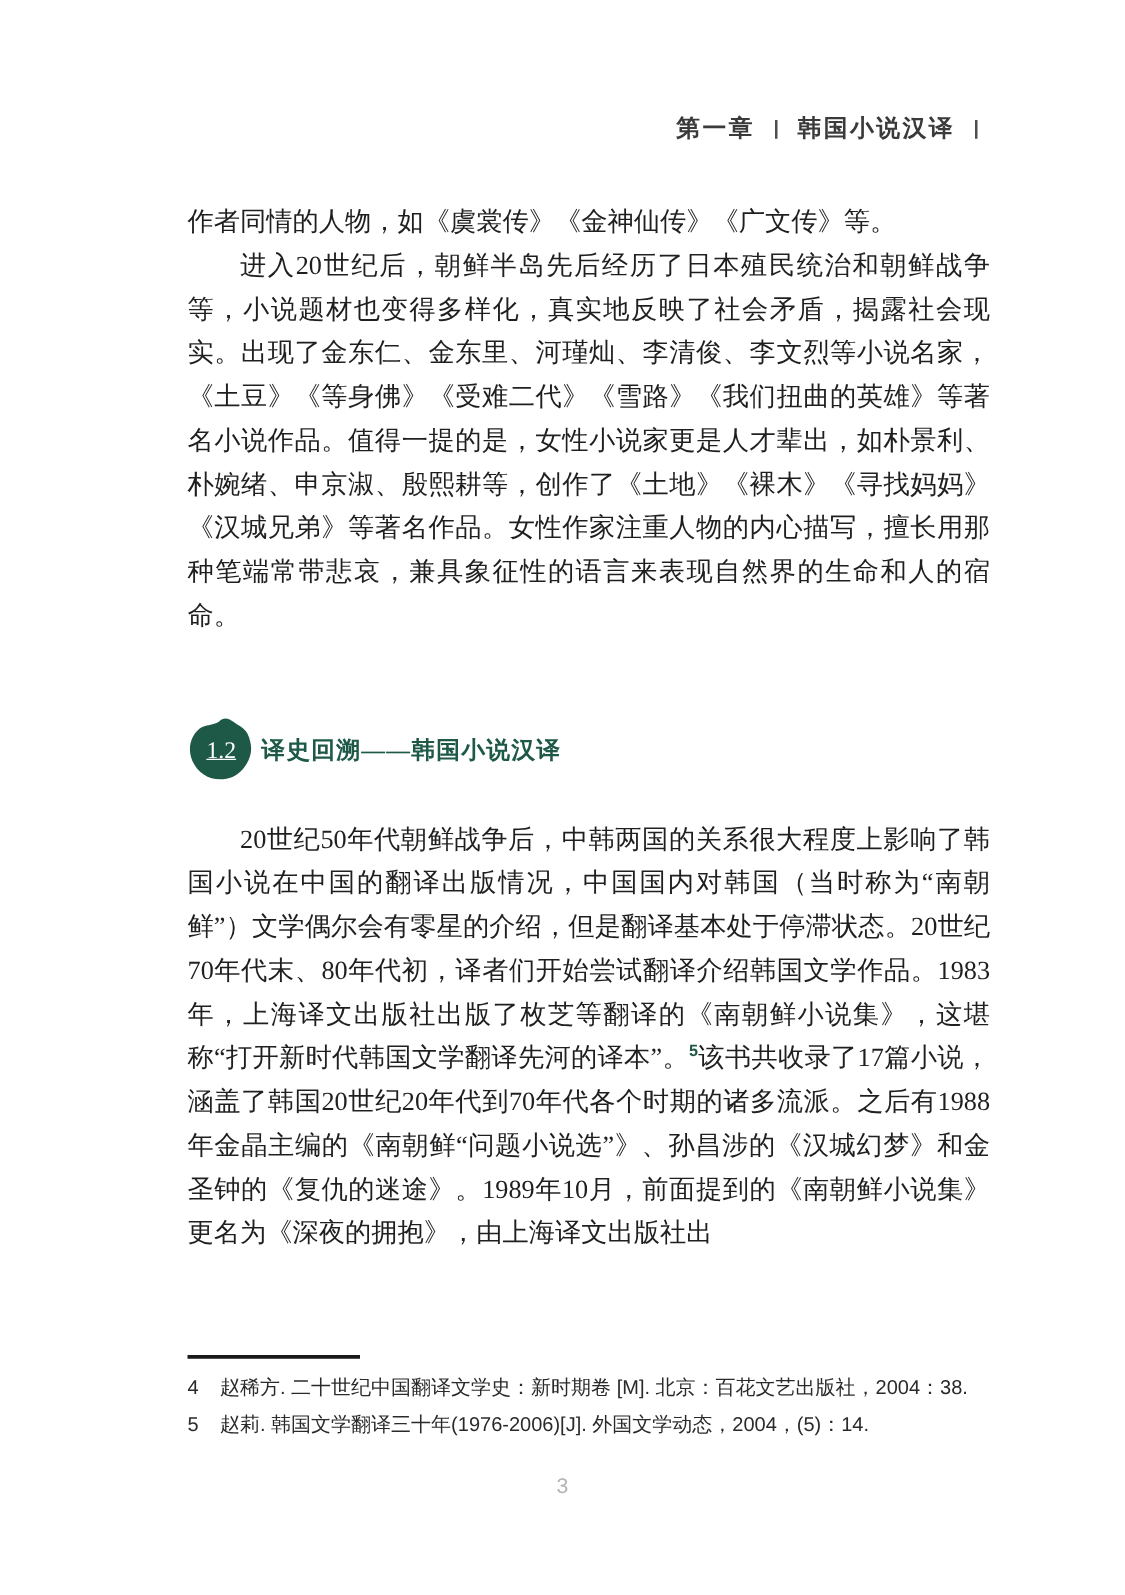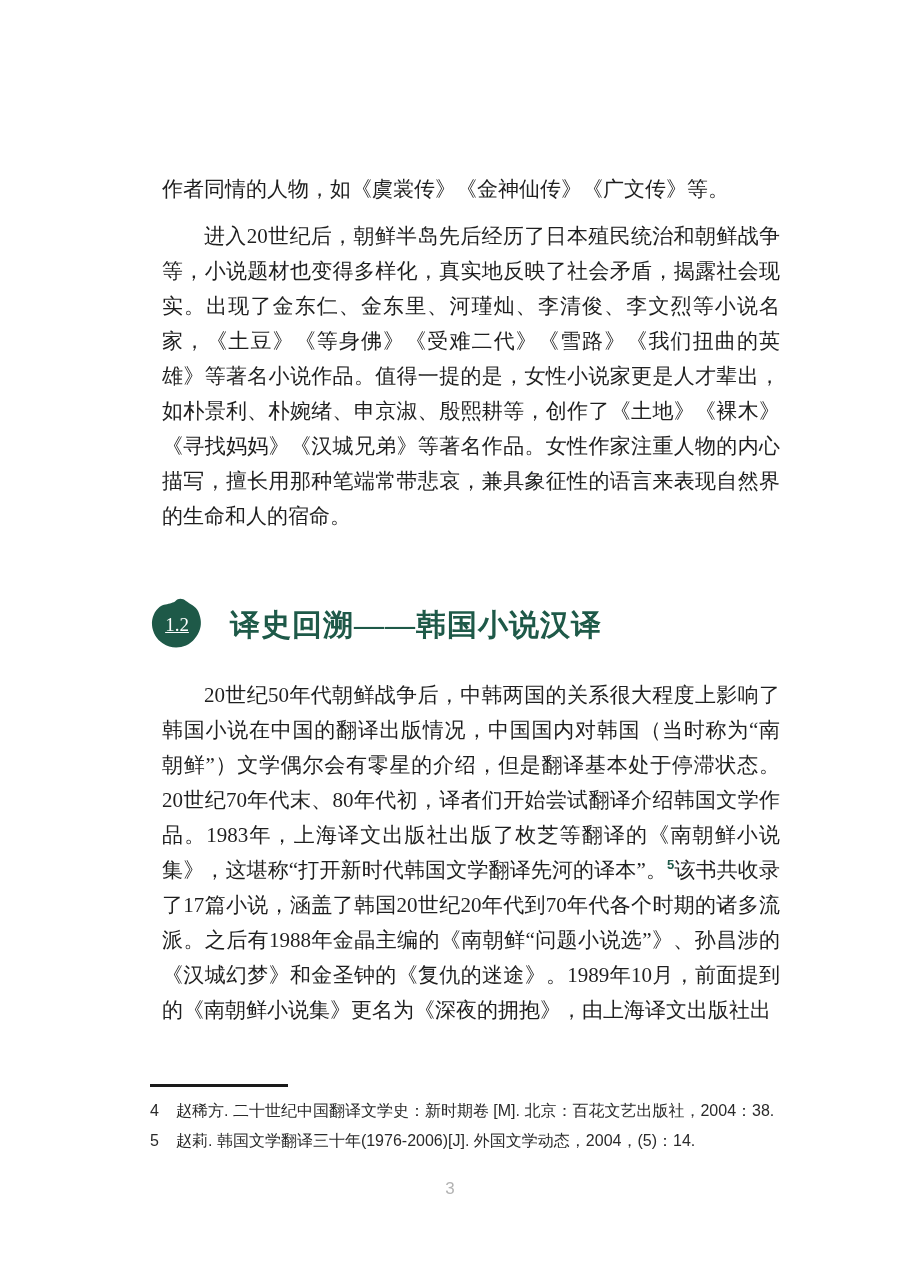--- a/index.html
+++ b/index.html
@@ -22,41 +22,41 @@
   }
   .vbar { width:2px; height:15px; background:#4f4f4f; margin:0 16px; }
 
   
   .content {
     position:absolute; left:150px; top:160px; width:642px;
     color:#1f1f1f;
     font-size:21px; line-height:35px;
     text-align:justify;
   }
-  p.body { margin:12px; text-indent:2em; }
+  p.body { margin:0; text-indent:2em; }
   p.noindent { text-indent:0; }
 
   
   .section-heading {
     display:flex; align-items:center;
     margin:62px 0 26px 0;
     height:56px; text-indent:0;
   }
   .badge { position:relative; width:54px; height:54px; flex:none; }
   .badge svg { position:absolute; left:0; top:0; width:54px; height:54px; }
   .badge-num {
     position:absolute; left:0; top:0; right:0; bottom:0;
     display:flex; align-items:center; justify-content:center;
     color:#ffffff; font-size:19px; font-weight:400;
     font-family:"Liberation Serif","DejaVu Serif",serif;
     text-decoration:underline;
   }
   .section-title {
-    margin-left:26px;
-    font-size:30px; font-weight:700;
+    margin-left:5px;
+    font-size:19px; font-weight:700;
     color:#1e5948; letter-spacing:1px;
     white-space:nowrap;
   }
 
   sup.ref {
     color:#1e5948; font-weight:700; font-size:13px;
     font-family:"Liberation Sans","DejaVu Sans",sans-serif;
     line-height:0;
   }
 
@@ -77,20 +77,26 @@
     text-align:center;
     color:#b3b3b3; font-size:17px;
     font-family:"Liberation Sans","DejaVu Sans",sans-serif;
   }
 </style>
 </head>
 <body>
 
 <div class="page">
 
+  <div class="running-header">
+    <span>第一章</span>
+    <span class="vbar"></span>
+    <span>韩国小说汉译</span>
+    <span class="vbar"></span>
+  </div>
 
   <div class="content">
 
     <p class="body noindent">作者同情的人物，如《虞裳传》《金神仙传》《广文传》等。</p>
 
     <p class="body">进入20世纪后，朝鲜半岛先后经历了日本殖民统治和朝鲜战争等，小说题材也变得多样化，真实地反映了社会矛盾，揭露社会现实。出现了金东仁、金东里、河瑾灿、李清俊、李文烈等小说名家，《土豆》《等身佛》《受难二代》《雪路》《我们扭曲的英雄》等著名小说作品。值得一提的是，女性小说家更是人才辈出，如朴景利、朴婉绪、申京淑、殷熙耕等，创作了《土地》《裸木》《寻找妈妈》《汉城兄弟》等著名作品。女性作家注重人物的内心描写，擅长用那种笔端常带悲哀，兼具象征性的语言来表现自然界的生命和人的宿命。</p>
 
     <div class="section-heading">
       <span class="badge">
         <svg viewBox="0 0 108 108">

